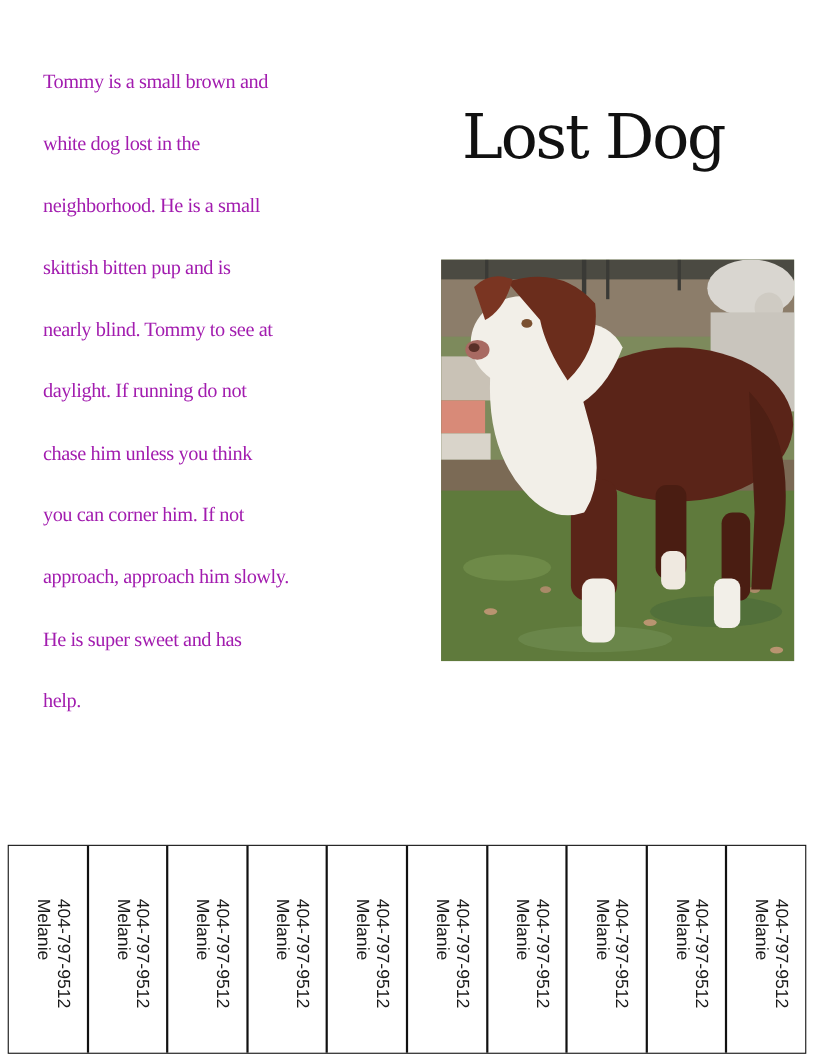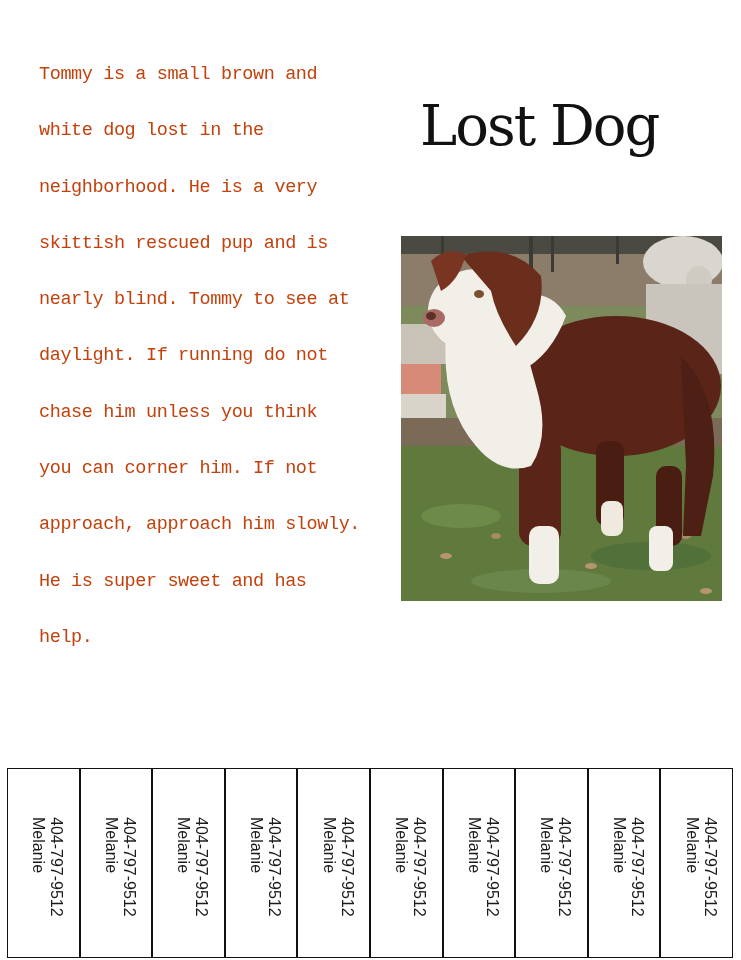--- a/index.html
+++ b/index.html
@@ -24,22 +24,22 @@
       padding: 0;
       list-style: none;
     }
     .flyer-body .line {
       display: block;
       height: 56.3px;
       line-height: 38px;
       font-size: 18.5px;
       letter-spacing: -0.4px;
       white-space: nowrap;
-      font-family: Liberation Mono, monospace;
-      color: #c2410c;
+      font-family: Liberation Serif, serif;
+      color: #a21caf;
     }
     .title {
       position: absolute;
       left: 420px;
       top: 88px;
       margin: 0;
       font-size: 56px;
       line-height: 76px;
       font-weight: normal;
       letter-spacing: -2px;
@@ -98,22 +98,22 @@
     }
   </style>
 </head>
 <body>
 
 <div>
 
   <div class="flyer-body">
     <span class="line">Tommy is a small brown and</span>
     <span class="line">white dog lost in the</span>
-    <span class="line">neighborhood. He is a very</span>
-    <span class="line">skittish rescued pup and is</span>
+    <span class="line">neighborhood. He is a small</span>
+    <span class="line">skittish bitten pup and is</span>
     <span class="line">nearly blind. Tommy to see at</span>
     <span class="line">daylight. If running do not</span>
     <span class="line">chase him unless you think</span>
     <span class="line">you can corner him. If not</span>
     <span class="line">approach, approach him slowly.</span>
     <span class="line">He is super sweet and has</span>
     <span class="line">help.</span>
   </div>
 
   <h1 class="title">Lost Dog</h1>

